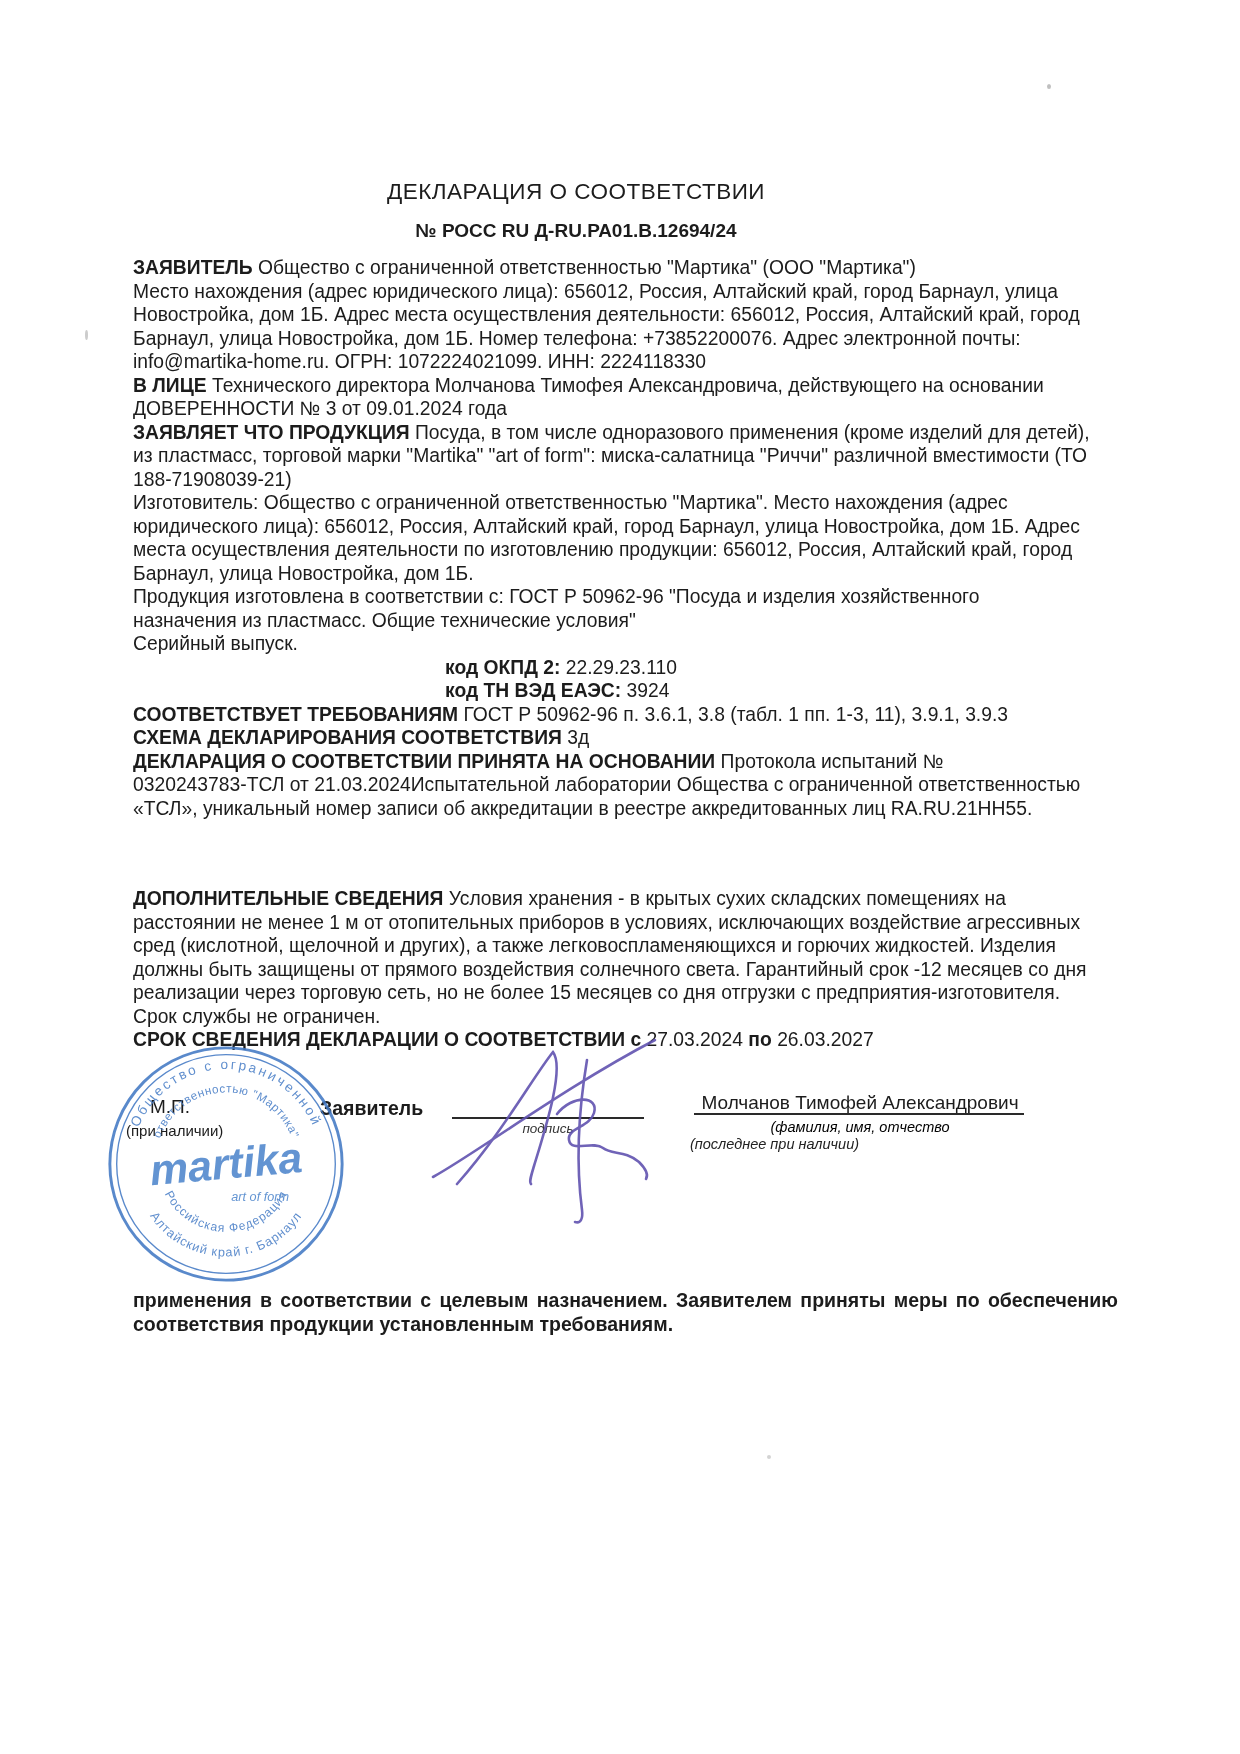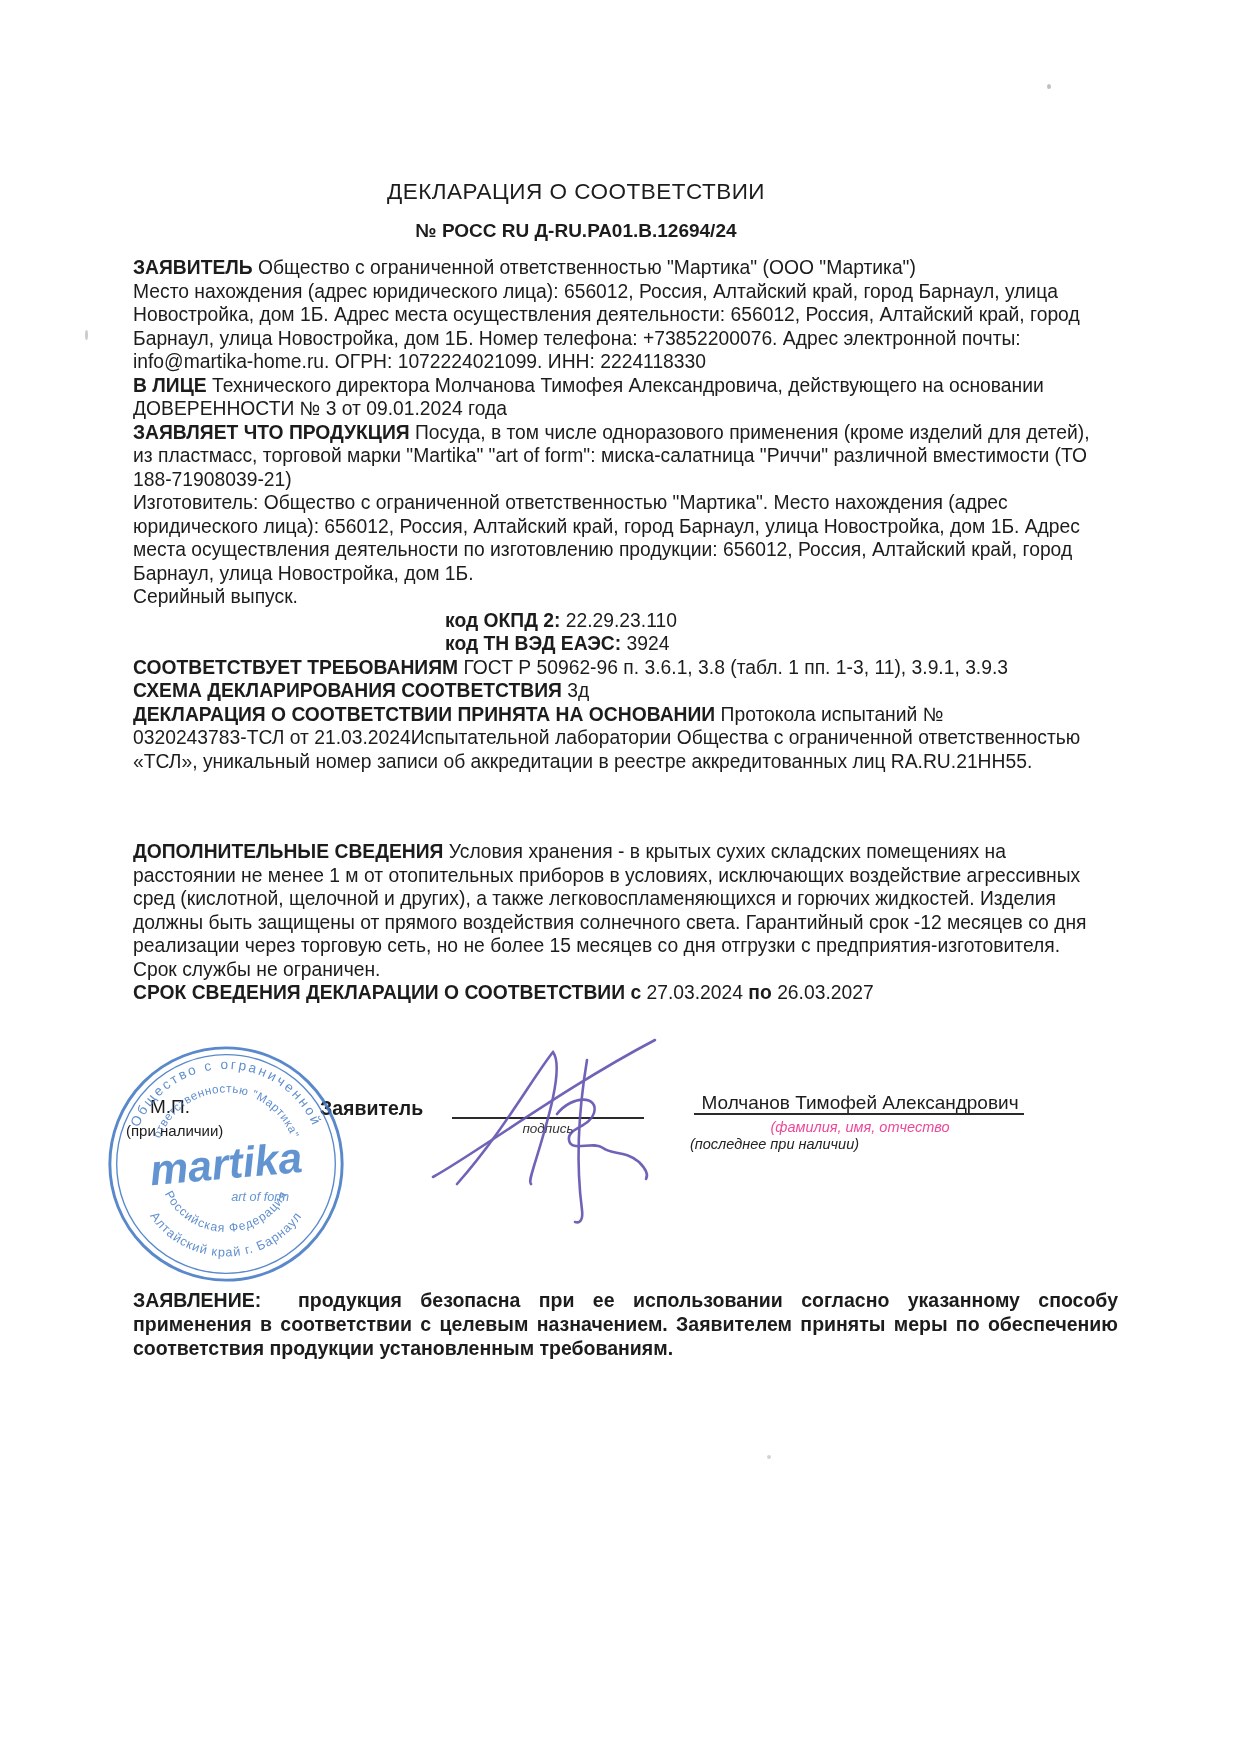--- a/index.html
+++ b/index.html
@@ -23,21 +23,21 @@
   .content b{font-weight:bold;}
   .code-line{padding-left:312px;}
   .gap{height:67px;}
   .mp-label{position:absolute;left:150px;top:1096px;font-size:19px;}
   .mp-note{position:absolute;left:126px;top:1122px;font-size:15px;}
   .applicant-label{position:absolute;left:320px;top:1097px;font-size:19.5px;font-weight:bold;}
   .sig-underline{position:absolute;left:452px;top:1095px;width:192px;height:22px;border-bottom:2px solid #2a2a2a;}
   .sig-caption{position:absolute;left:452px;top:1121px;width:192px;text-align:center;font-size:13.5px;font-style:italic;color:#333;}
   .name-label{position:absolute;left:690px;top:1092px;width:340px;text-align:center;font-size:19px;}
   .name-underline{position:absolute;left:694px;top:1092px;width:330px;height:21px;border-bottom:2px solid #2a2a2a;}
-  .name-caption1{position:absolute;left:690px;top:1119px;width:340px;text-align:center;font-size:14.5px;font-style:italic;color:#ec4899;}
+  .name-caption1{position:absolute;left:690px;top:1119px;width:340px;text-align:center;font-size:14.5px;font-style:italic;color:#000000;}
   .name-caption2{position:absolute;left:690px;top:1136px;width:340px;text-align:left;font-size:14.5px;font-style:italic;color:#222;}
   .stamp-svg{position:absolute;left:104px;top:1042px;opacity:.88;}
   .signature-svg{position:absolute;left:415px;top:1032px;}
   .statement{position:absolute;left:133px;top:1288px;width:985px;font-size:19.5px;font-weight:bold;line-height:24px;}
   .st-line{white-space:pre-wrap;}
   .st-line.just{text-align:justify;text-align-last:justify;}
   .artifact{position:absolute;border-radius:50%;}
   .a1{left:1047px;top:84px;width:4px;height:5px;background:#8a8a8a;opacity:.55;}
   .a2{left:85px;top:330px;width:3px;height:10px;background:#9a9a9a;opacity:.5;}
   .a3{left:767px;top:1455px;width:4px;height:4px;background:#b5b5b5;opacity:.6;}
@@ -60,20 +60,22 @@
 info@martika-home.ru. ОГРН: 1072224021099. ИНН: 2224118330</span></p>
     <p><b>В ЛИЦЕ</b><span> Технического директора Молчанова Тимофея Александровича, действующего на основании
 ДОВЕРЕННОСТИ № 3 от 09.01.2024 года</span></p>
     <p><b>ЗАЯВЛЯЕТ ЧТО ПРОДУКЦИЯ</b><span> Посуда, в том числе одноразового применения (кроме изделий для детей),
 из пластмасс, торговой марки "Martika" "art of form": миска-салатница "Риччи" различной вместимости (ТО
 188-71908039-21)</span></p>
     <p><b></b><span>Изготовитель: Общество с ограниченной ответственностью "Мартика". Место нахождения (адрес
 юридического лица): 656012, Россия, Алтайский край, город Барнаул, улица Новостройка, дом 1Б. Адрес
 места осуществления деятельности по изготовлению продукции: 656012, Россия, Алтайский край, город
 Барнаул, улица Новостройка, дом 1Б.</span></p>
+    <p><b></b><span>Продукция изготовлена в соответствии с: ГОСТ Р 50962-96 "Посуда и изделия хозяйственного
+назначения из пластмасс. Общие технические условия"</span></p>
     <p><b></b><span>Серийный выпуск.</span></p>
     <p class="code-line"><b>код ОКПД 2:</b><span> 22.29.23.110</span></p>
     <p class="code-line"><b>код ТН ВЭД ЕАЭС:</b><span> 3924</span></p>
     <p><b>СООТВЕТСТВУЕТ ТРЕБОВАНИЯМ</b><span> ГОСТ Р 50962-96 п. 3.6.1, 3.8 (табл. 1 пп. 1-3, 11), 3.9.1, 3.9.3</span></p>
     <p><b>СХЕМА ДЕКЛАРИРОВАНИЯ СООТВЕТСТВИЯ</b><span> 3д</span></p>
     <p><b>ДЕКЛАРАЦИЯ О СООТВЕТСТВИИ ПРИНЯТА НА ОСНОВАНИИ</b><span> Протокола испытаний №
 0320243783-ТСЛ от 21.03.2024Испытательной лаборатории Общества с ограниченной ответственностью
 «ТСЛ», уникальный номер записи об аккредитации в реестре аккредитованных лиц RA.RU.21НН55.</span></p>
     <div class="gap"></div>
     <p><b>ДОПОЛНИТЕЛЬНЫЕ СВЕДЕНИЯ</b><span> Условия хранения - в крытых сухих складских помещениях на
@@ -123,21 +125,20 @@
       <textPath href="#arcBotIn" startOffset="50%">Российская Федерация</textPath>
     </text>
     <text class="stamp-ring-text" font-size="13" letter-spacing="1" text-anchor="middle">
       <textPath href="#arcBotOut" startOffset="50%">Алтайский край  г. Барнаул</textPath>
     </text>
     <text class="stamp-logo" x="125" y="140" font-size="44" text-anchor="middle" transform="rotate(-5 125 125)">martika</text>
     <text x="160" y="163" font-size="13" font-style="italic" fill="#4e86cc" text-anchor="middle">art of form</text>
   </svg>
 
   <div class="statement">
-    <div class="st-line just"><b>ЗАЯВЛЕНИЕ:</b><span>  продукция безопасна при ее использовании согласно указанному способу</span></div>
     <div class="st-line just">применения в соответствии с целевым назначением. Заявителем приняты меры по обеспечению</div>
     <div class="st-line">соответствия продукции установленным требованиям.</div>
   </div>
 
   <div class="artifact a1"></div>
   <div class="artifact a2"></div>
   <div class="artifact a3"></div>
 
 </div>
 

